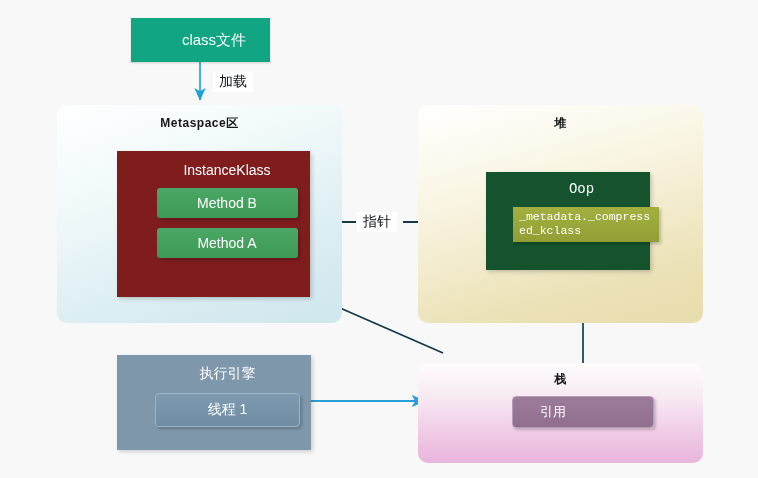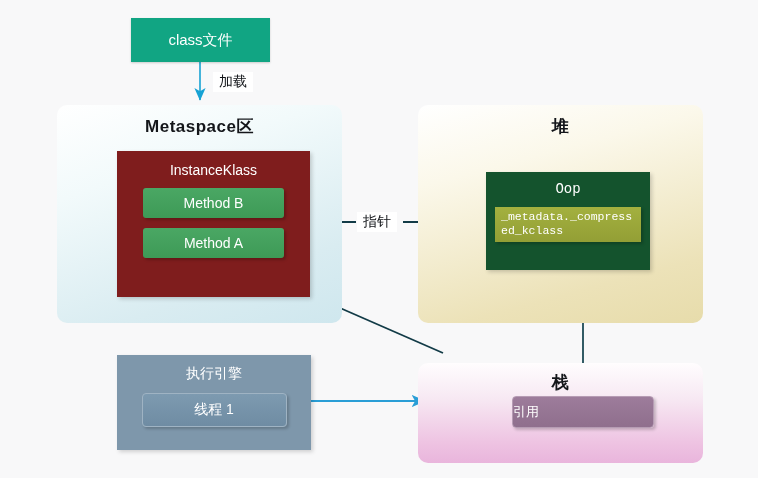--- a/index.html
+++ b/index.html
@@ -11,33 +11,33 @@
     height: 478px;
     background: #f8f8f9;
     font-family: "Liberation Sans", "DejaVu Sans", sans-serif;
     overflow: hidden;
   }
   #canvas {
     position: relative;
     width: 758px;
     height: 478px;
   }
-  .abs { position: absolute; }
+  .abs { position: absolute; padding-left: 27px; }
 
   
   .region {
     border-radius: 10px;
     box-sizing: border-box;
   }
   .region-title {
     position: absolute;
     left: 0;
     right: 0;
     text-align: center;
-    font-size: 17px;
+    font-size: 12px;
     font-weight: bold;
     color: #14161a;
     letter-spacing: .5px;
   }
 
   #metaspace-region {
     left: 57px; top: 105px; width: 285px; height: 218px;
     background: linear-gradient(160deg, #ffffff 0%, #f2fafb 30%, #d9ecf1 75%, #cfe7ee 100%);
   }
   #heap-region {

